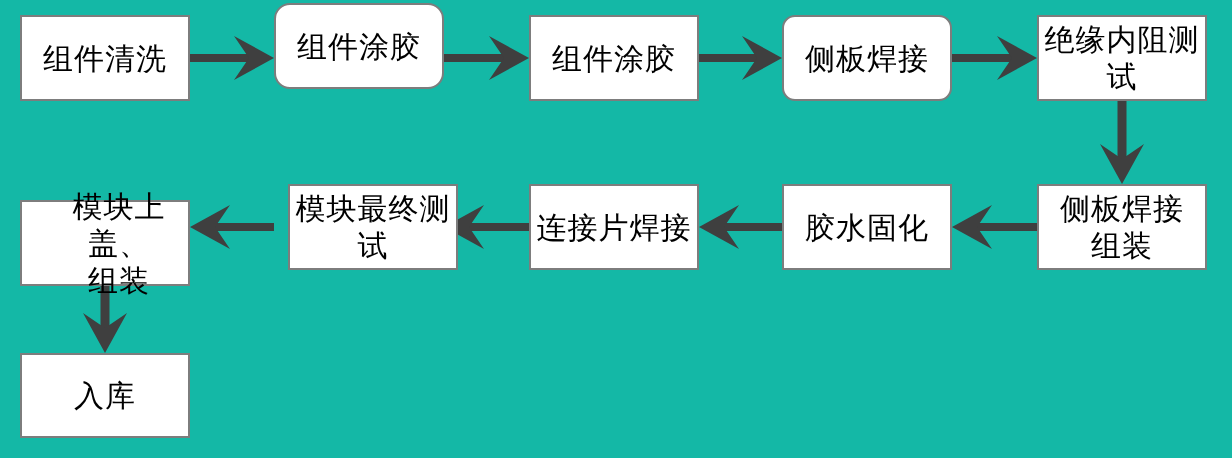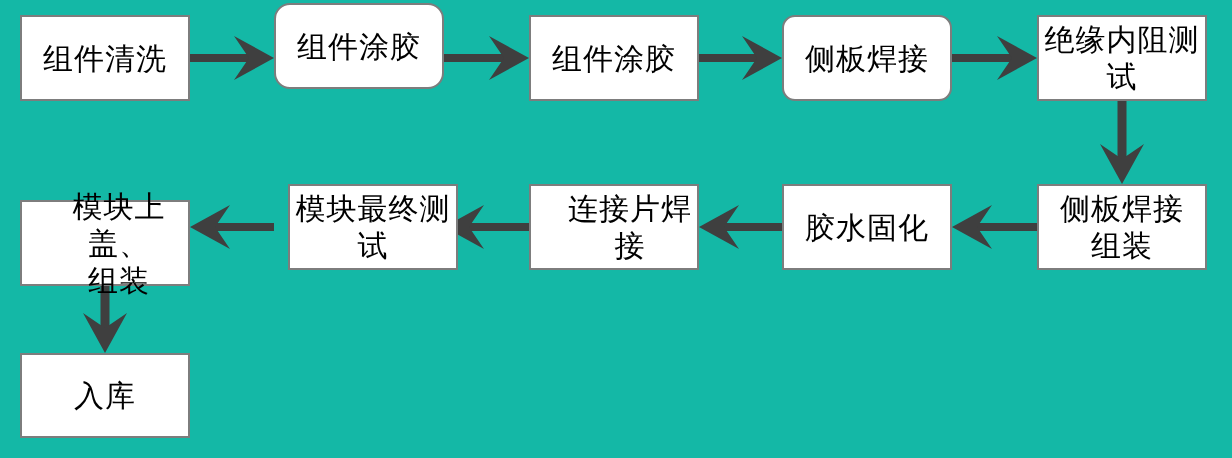--- a/index.html
+++ b/index.html
@@ -44,21 +44,21 @@
     letter-spacing: 1px;
   }
   
   .n0  { left: 20px;   top: 15px; }
   .n1  { left: 274px;  top: 3px; border-radius: 16px; }
   .n2  { left: 529px;  top: 15px; }
   .n3  { left: 782px;  top: 15px; border-radius: 13px; }
   .n4  { left: 1037px; top: 15px; }
   .n5  { left: 1037px; top: 184px; }
   .n6  { left: 782px;  top: 184px; }
-  .n7  { left: 529px;  top: 184px; padding-left: 32px; }
+  .n7  { left: 529px;  top: 184px; }
   .n8  { left: 288px;  top: 184px; }
   .n9  { left: 20px;   top: 200px; padding-left: 28px; }
   .n10 { left: 20px;   top: 353px; height: 85px; }
 </style>
 </head>
 <body>
 
 <div class="canvas">
 
   <svg class="arrows" viewBox="0 0 1232 458" xmlns="http://www.w3.org/2000/svg">

